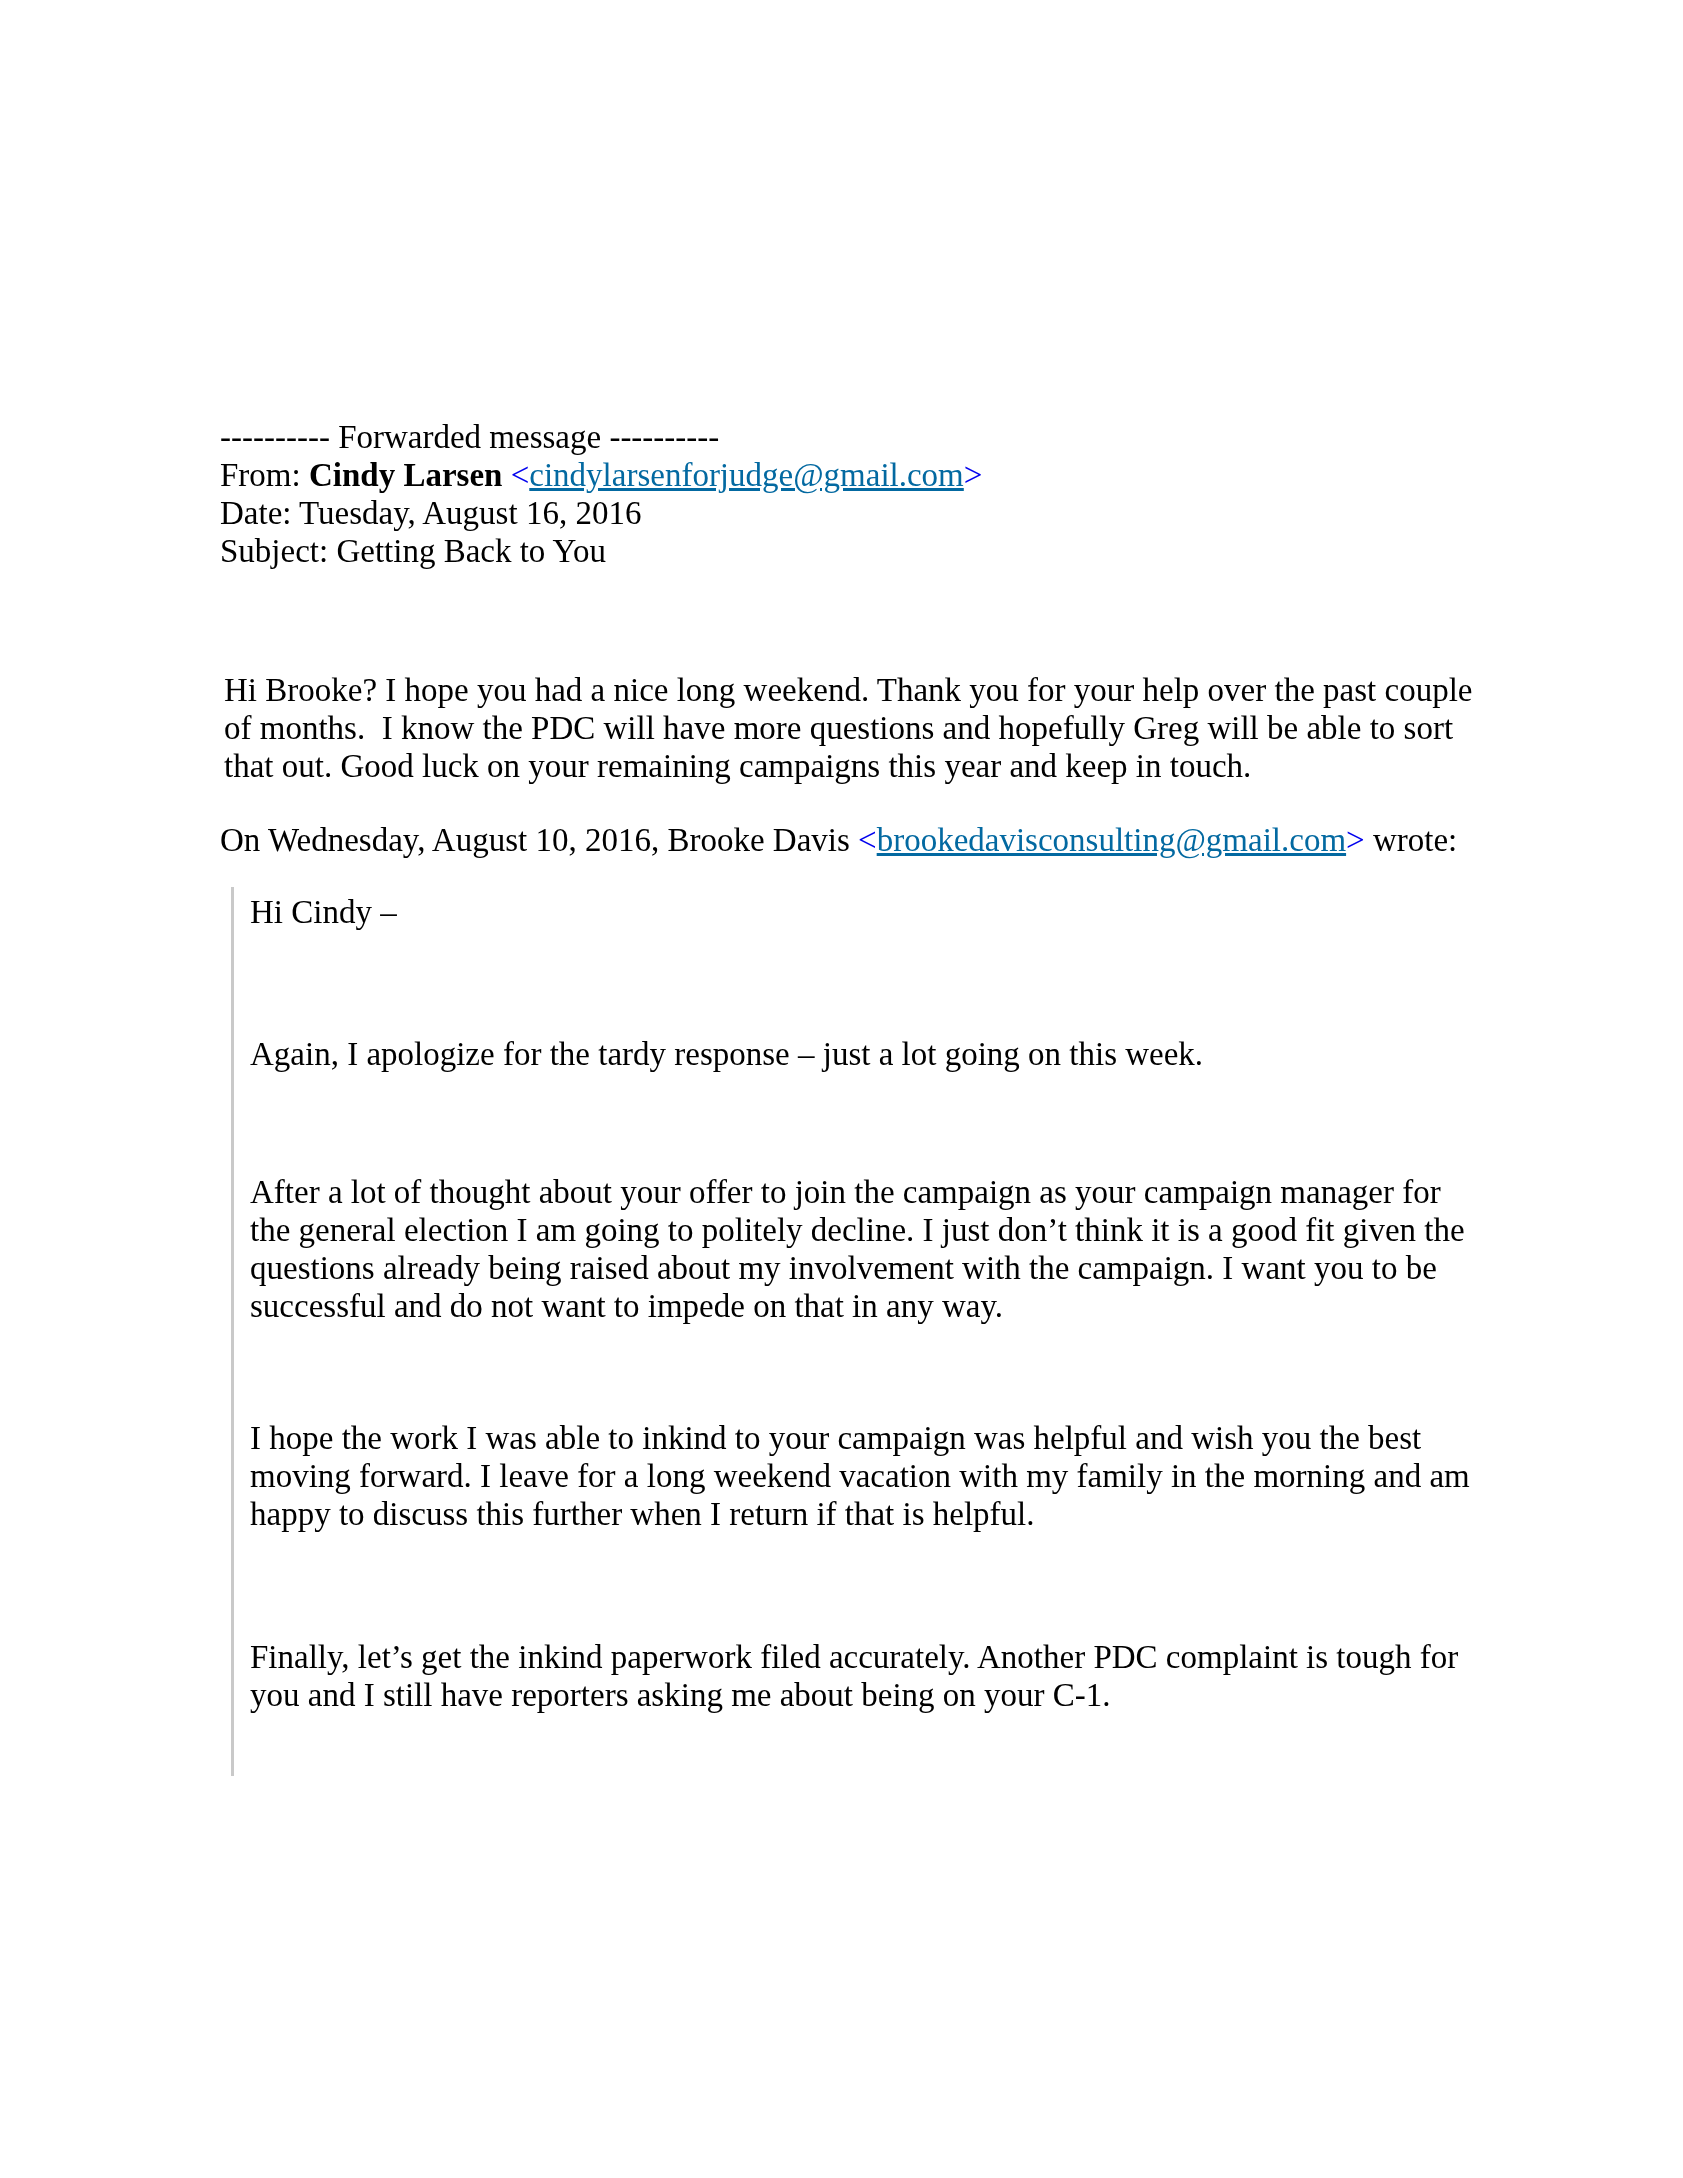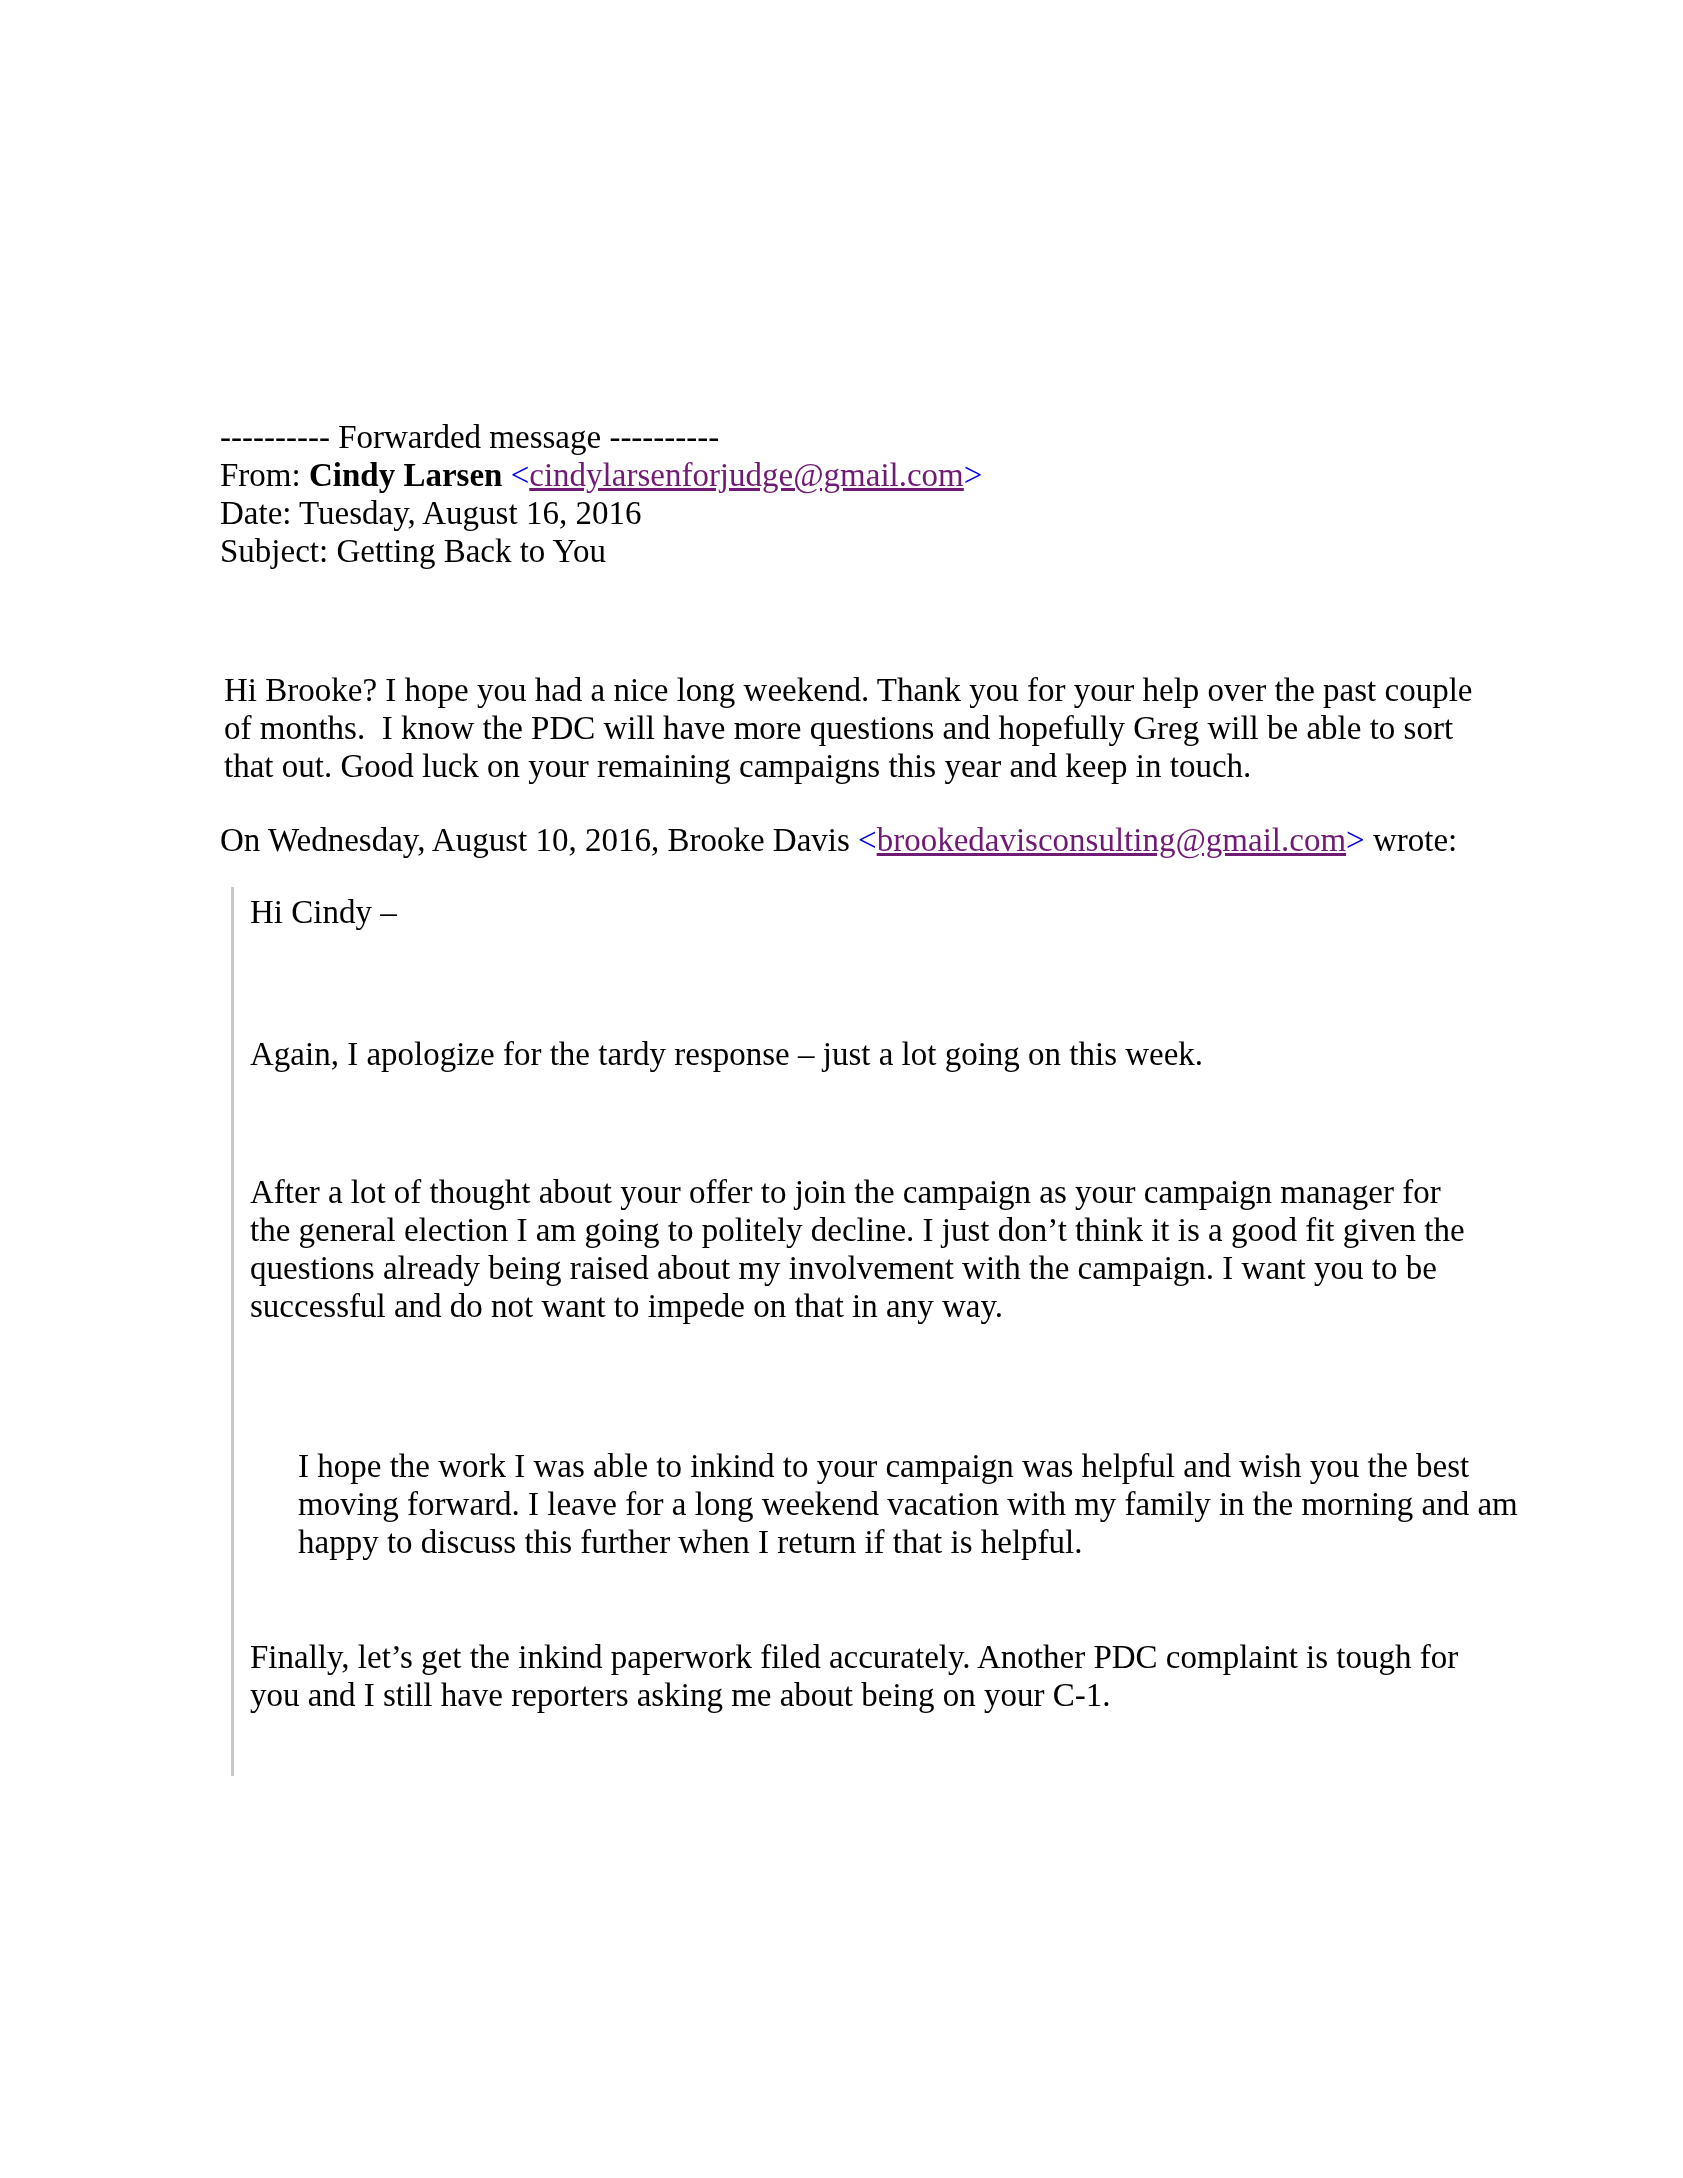--- a/index.html
+++ b/index.html
@@ -11,35 +11,35 @@
     color:#000000;
     font-family:"Liberation Serif", serif;
     font-size:33px;
     line-height:38px;
     overflow:hidden;
   }
   .abs{position:absolute;}
   .line,.para,.qpara{white-space:pre;}
   .b{font-weight:bold;}
   .blue{color:#0000ee;}
-  a.link{color:#701a75;text-decoration:underline;cursor:pointer;}
+  a.link{color:#0369a1;text-decoration:underline;cursor:pointer;}
   .fwd-header{left:220px;top:418px;}
   .intro{left:224px;top:671px;}
   .attribution{left:220px;top:821px;}
   .quote{
     left:231px;top:887px;
     width:1386px;height:1155px;
     border-left:3px solid #c9c9c9;
     padding-left:42px;
   }
   .qpara{position:absolute;left:16px;}
   .q-salutation{top:6px;}
   .q-apology{top:148px;}
   .q-decline{top:286px;}
-  .q-inkind{top:560px;margin-left:48px;}
+  .q-inkind{top:532px;}
   .q-finally{top:751px;}
   .q-thanks{top:966px;}
   .q-signature{top:1077px;}
   .footer{
     top:1957px;right:195px;
     font-family:"Liberation Sans", sans-serif;
     font-size:40px;line-height:46px;
   }
 </style>
 </head>

